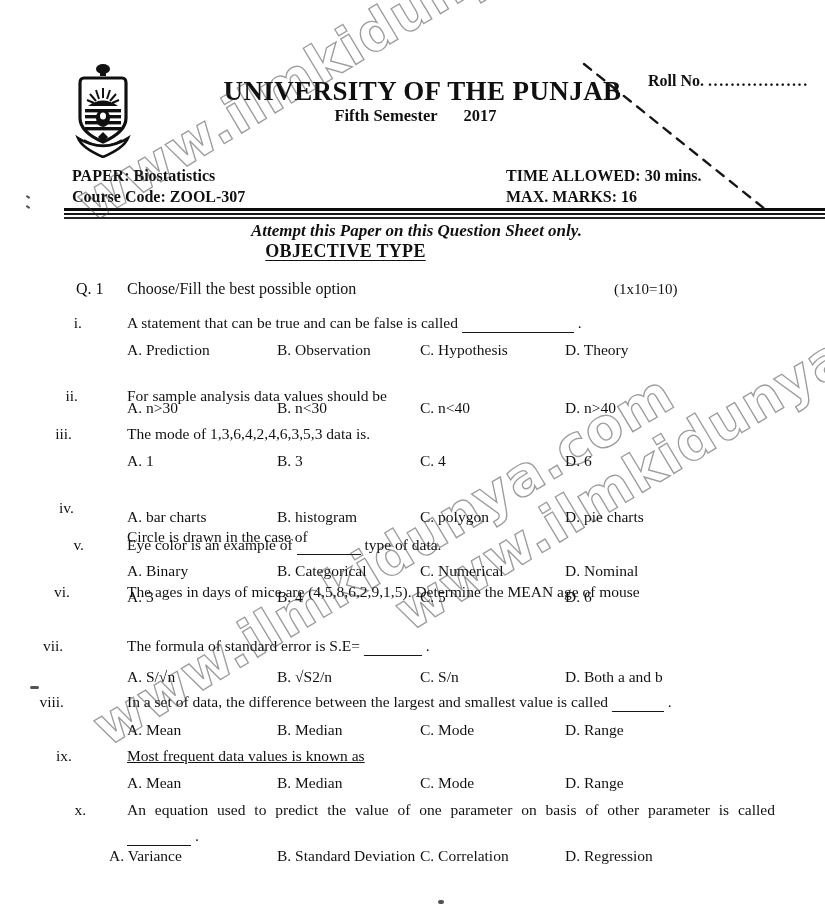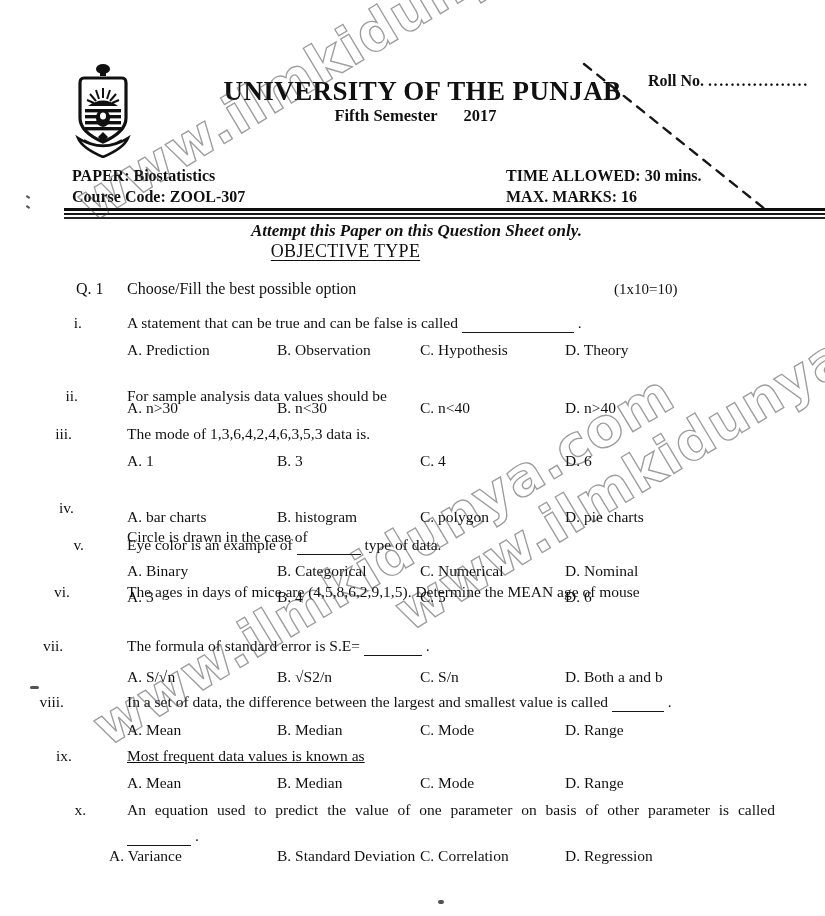--- a/index.html
+++ b/index.html
@@ -180,21 +180,21 @@
     font-size: 17px;
     z-index: 4;
     padding-left: 8px;
     box-sizing: border-box;
   }
   .objective {
     position: absolute;
     left: 0; top: 241px;
     width: 683px;
     text-align: center;
-    font-weight: 400;
+    font-weight: 700;
     font-size: 18px;
     letter-spacing: 0.3px;
     z-index: 4;
     padding-left: 8px;
     box-sizing: border-box;
   }
   .objective span {
     text-decoration: underline;
     text-underline-offset: 3px;
   }

